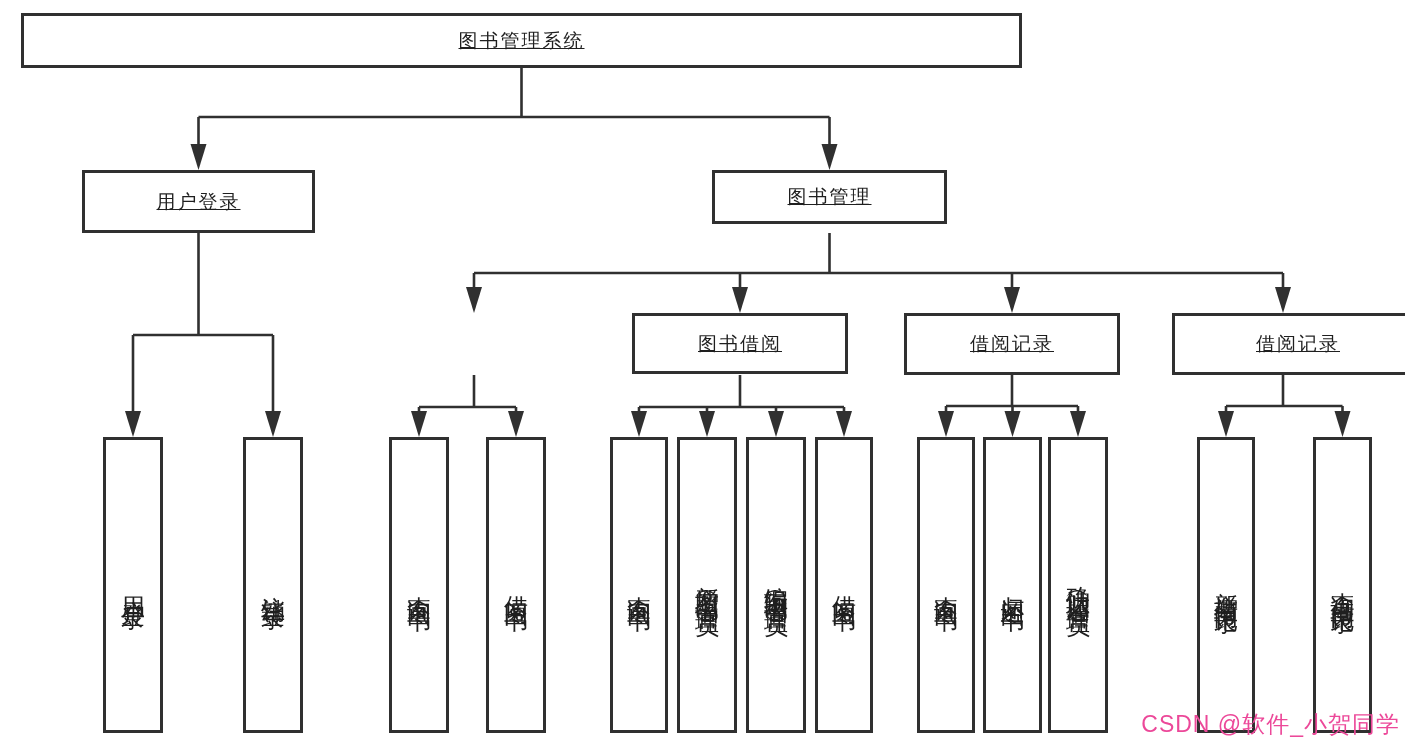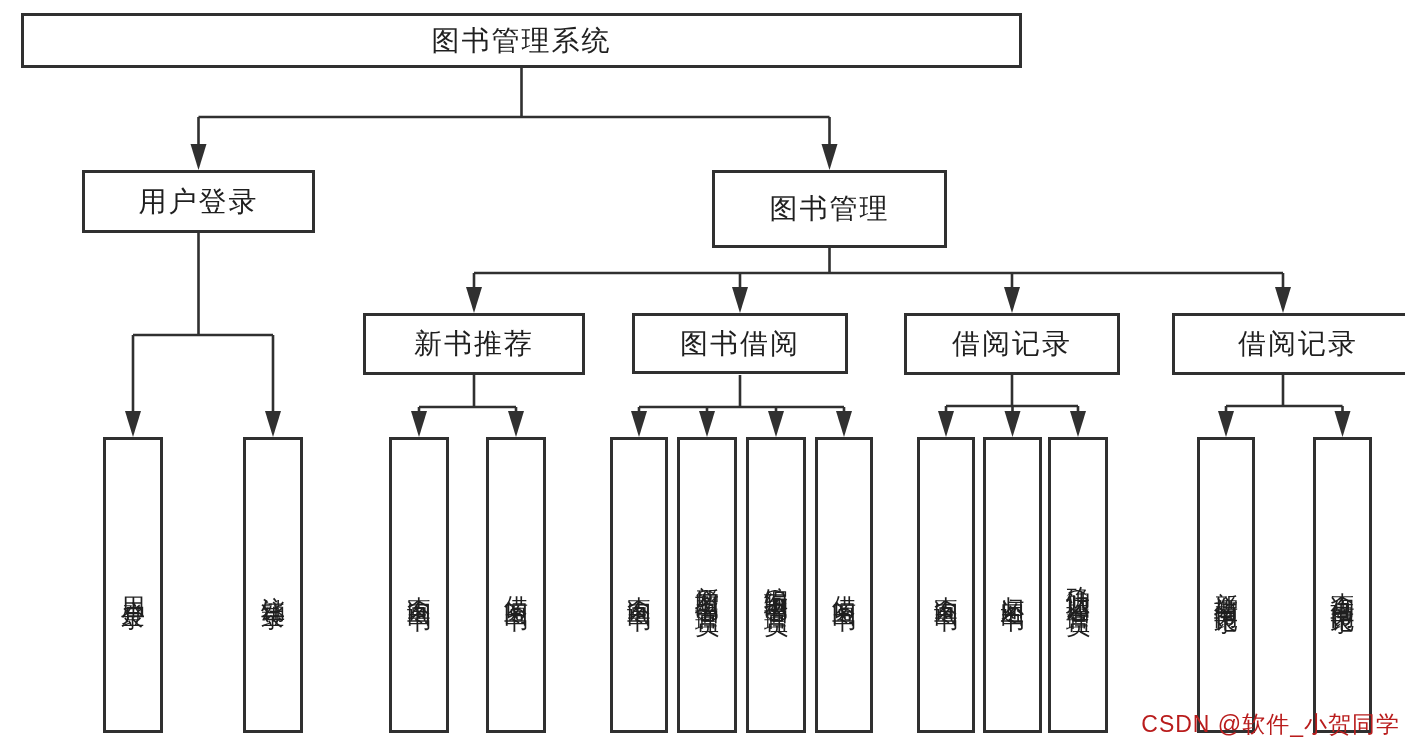--- a/index.html
+++ b/index.html
@@ -35,36 +35,37 @@
     position: absolute;
     box-sizing: border-box;
     border: 3px solid #303030;
     background: #ffffff;
     display: flex;
     align-items: center;
     justify-content: center;
     color: #1f1f1f;
   }
   .hnode span {
-    font-size: 28px;
+    font-size: 19px;
     letter-spacing: 2px;
     white-space: nowrap;
+    text-decoration: underline;
   }
   .leaf span {
     writing-mode: vertical-rl;
     font-size: 24px;
     letter-spacing: 4px;
     line-height: 1;
   }
   .watermark {
     position: absolute;
     top: 709px;
     right: 5px;
     font-size: 23px;
-    color: #b91c1c;
+    color: #ec4899;
     letter-spacing: 1px;
     white-space: nowrap;
   }
 </style>
 </head>
 <body>
 
 <div class="canvas">
 
   <svg class="wires" viewBox="0 0 1405 747">
@@ -110,27 +111,24 @@
     </g>
   </svg>
 
   <div class="node hnode" style="left:21px; top:13px; width:1001px; height:55px;">
     <span>图书管理系统</span>
   </div>
 
   <div class="node hnode" style="left:82px; top:170px; width:233px; height:63px;">
     <span>用户登录</span>
   </div>
-  <div class="node hnode" style="left:712px; top:170px; width:235px; height:78px;">
+  <div class="node hnode" style="left:712px; top:170px; width:235px; height:54px;">
     <span>图书管理</span>
   </div>
 
-  <div class="node hnode" style="left:363px; top:313px; width:222px; height:62px;">
-    <span>新书推荐</span>
-  </div>
   <div class="node hnode" style="left:632px; top:313px; width:216px; height:61px;">
     <span>图书借阅</span>
   </div>
   <div class="node hnode" style="left:904px; top:313px; width:216px; height:62px;">
     <span>借阅记录</span>
   </div>
   <div class="node hnode" style="left:1172px; top:313px; width:252px; height:62px;">
     <span>借阅记录</span>
   </div>
 

